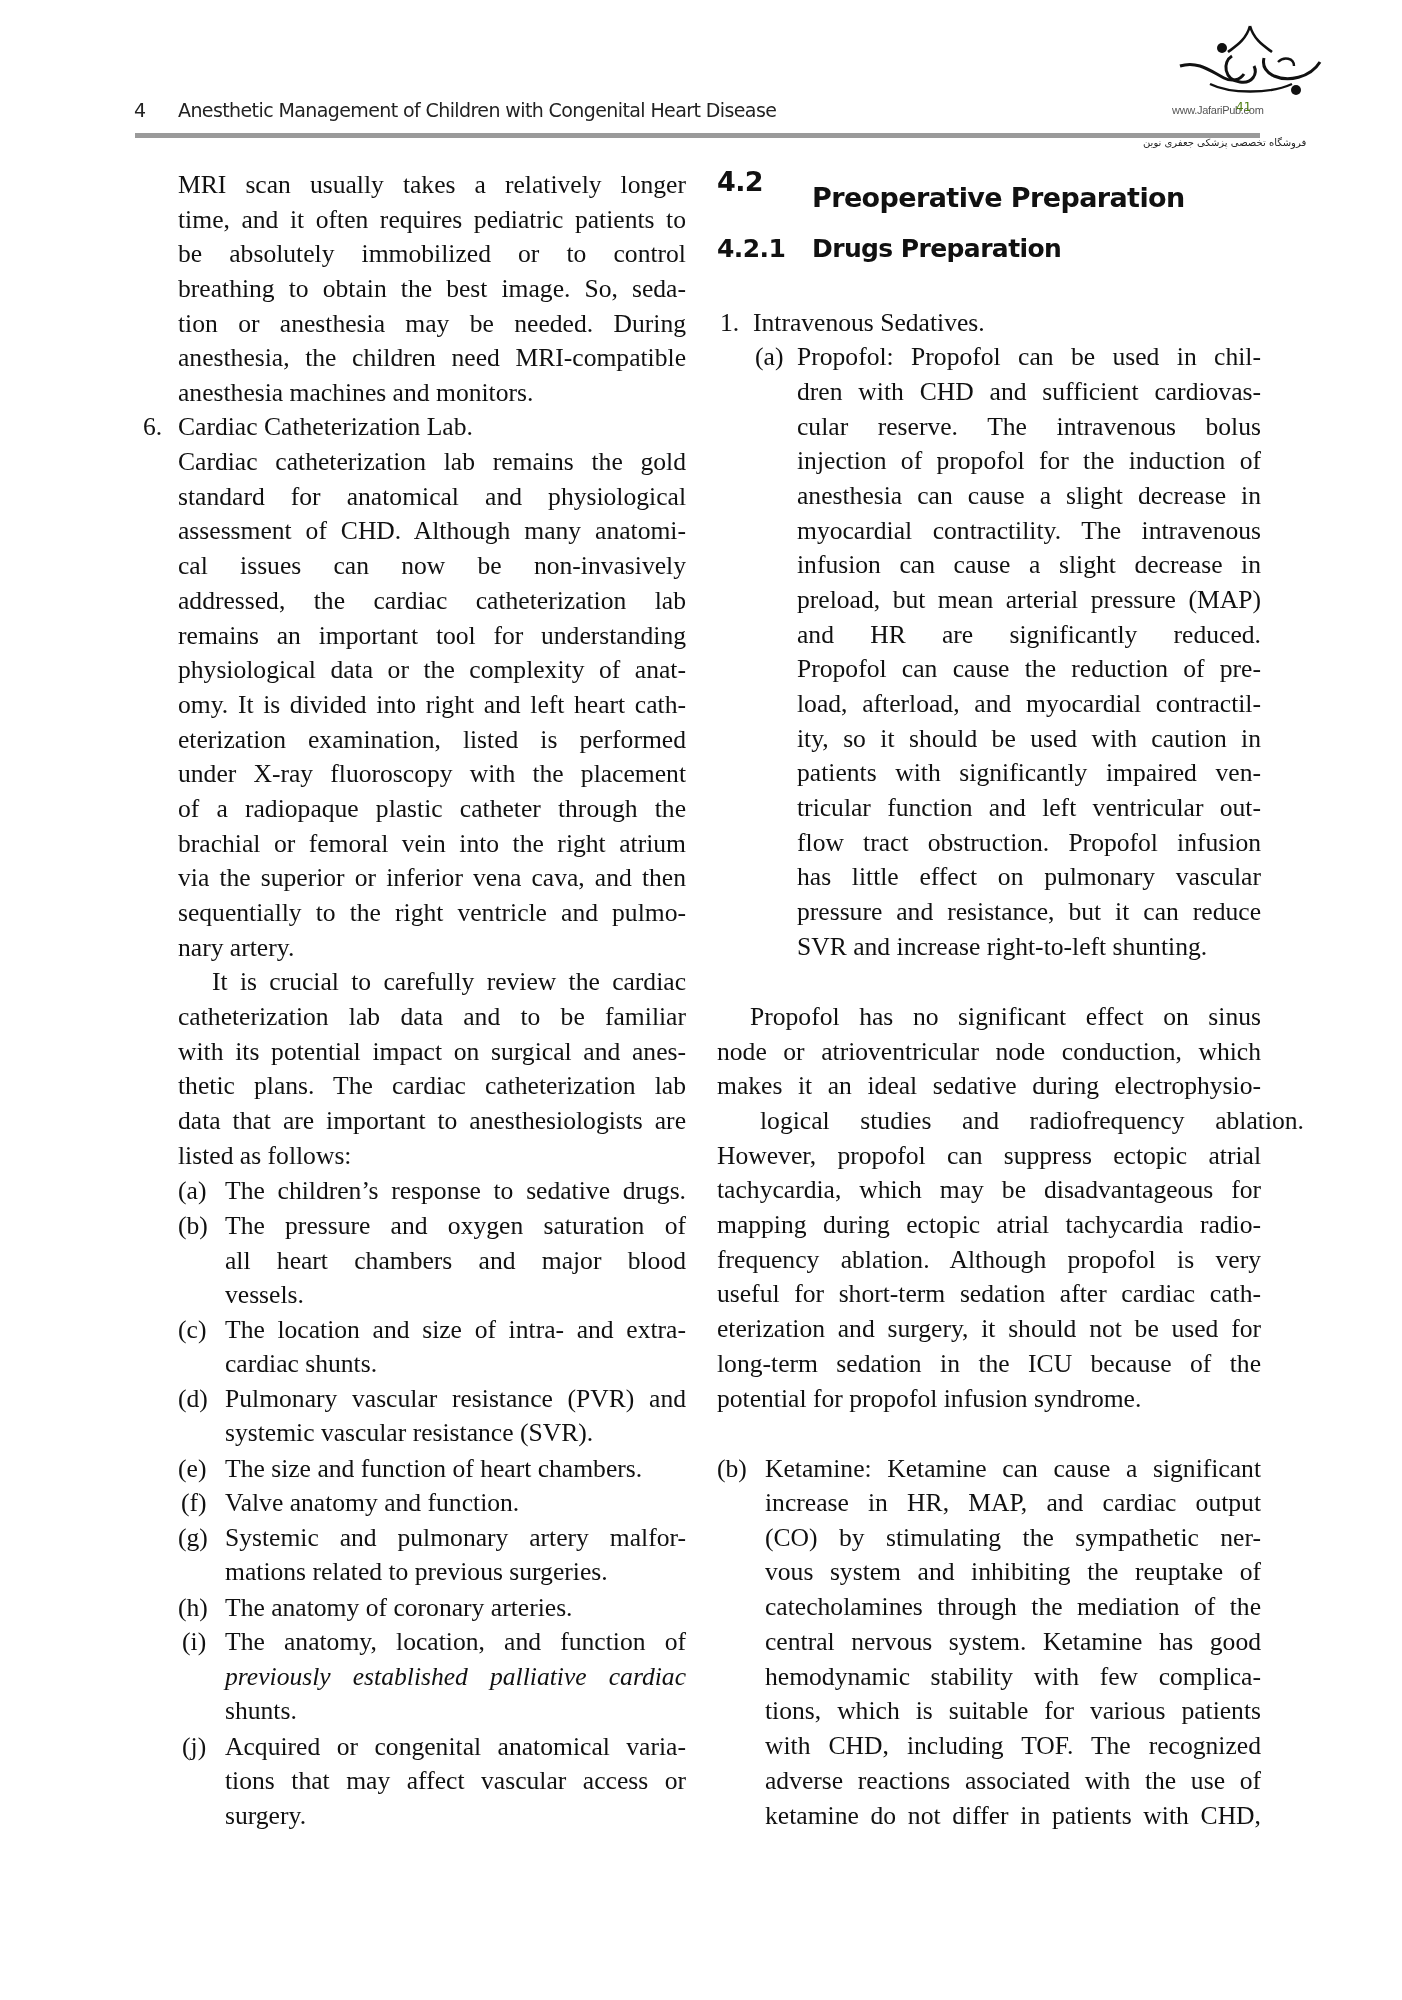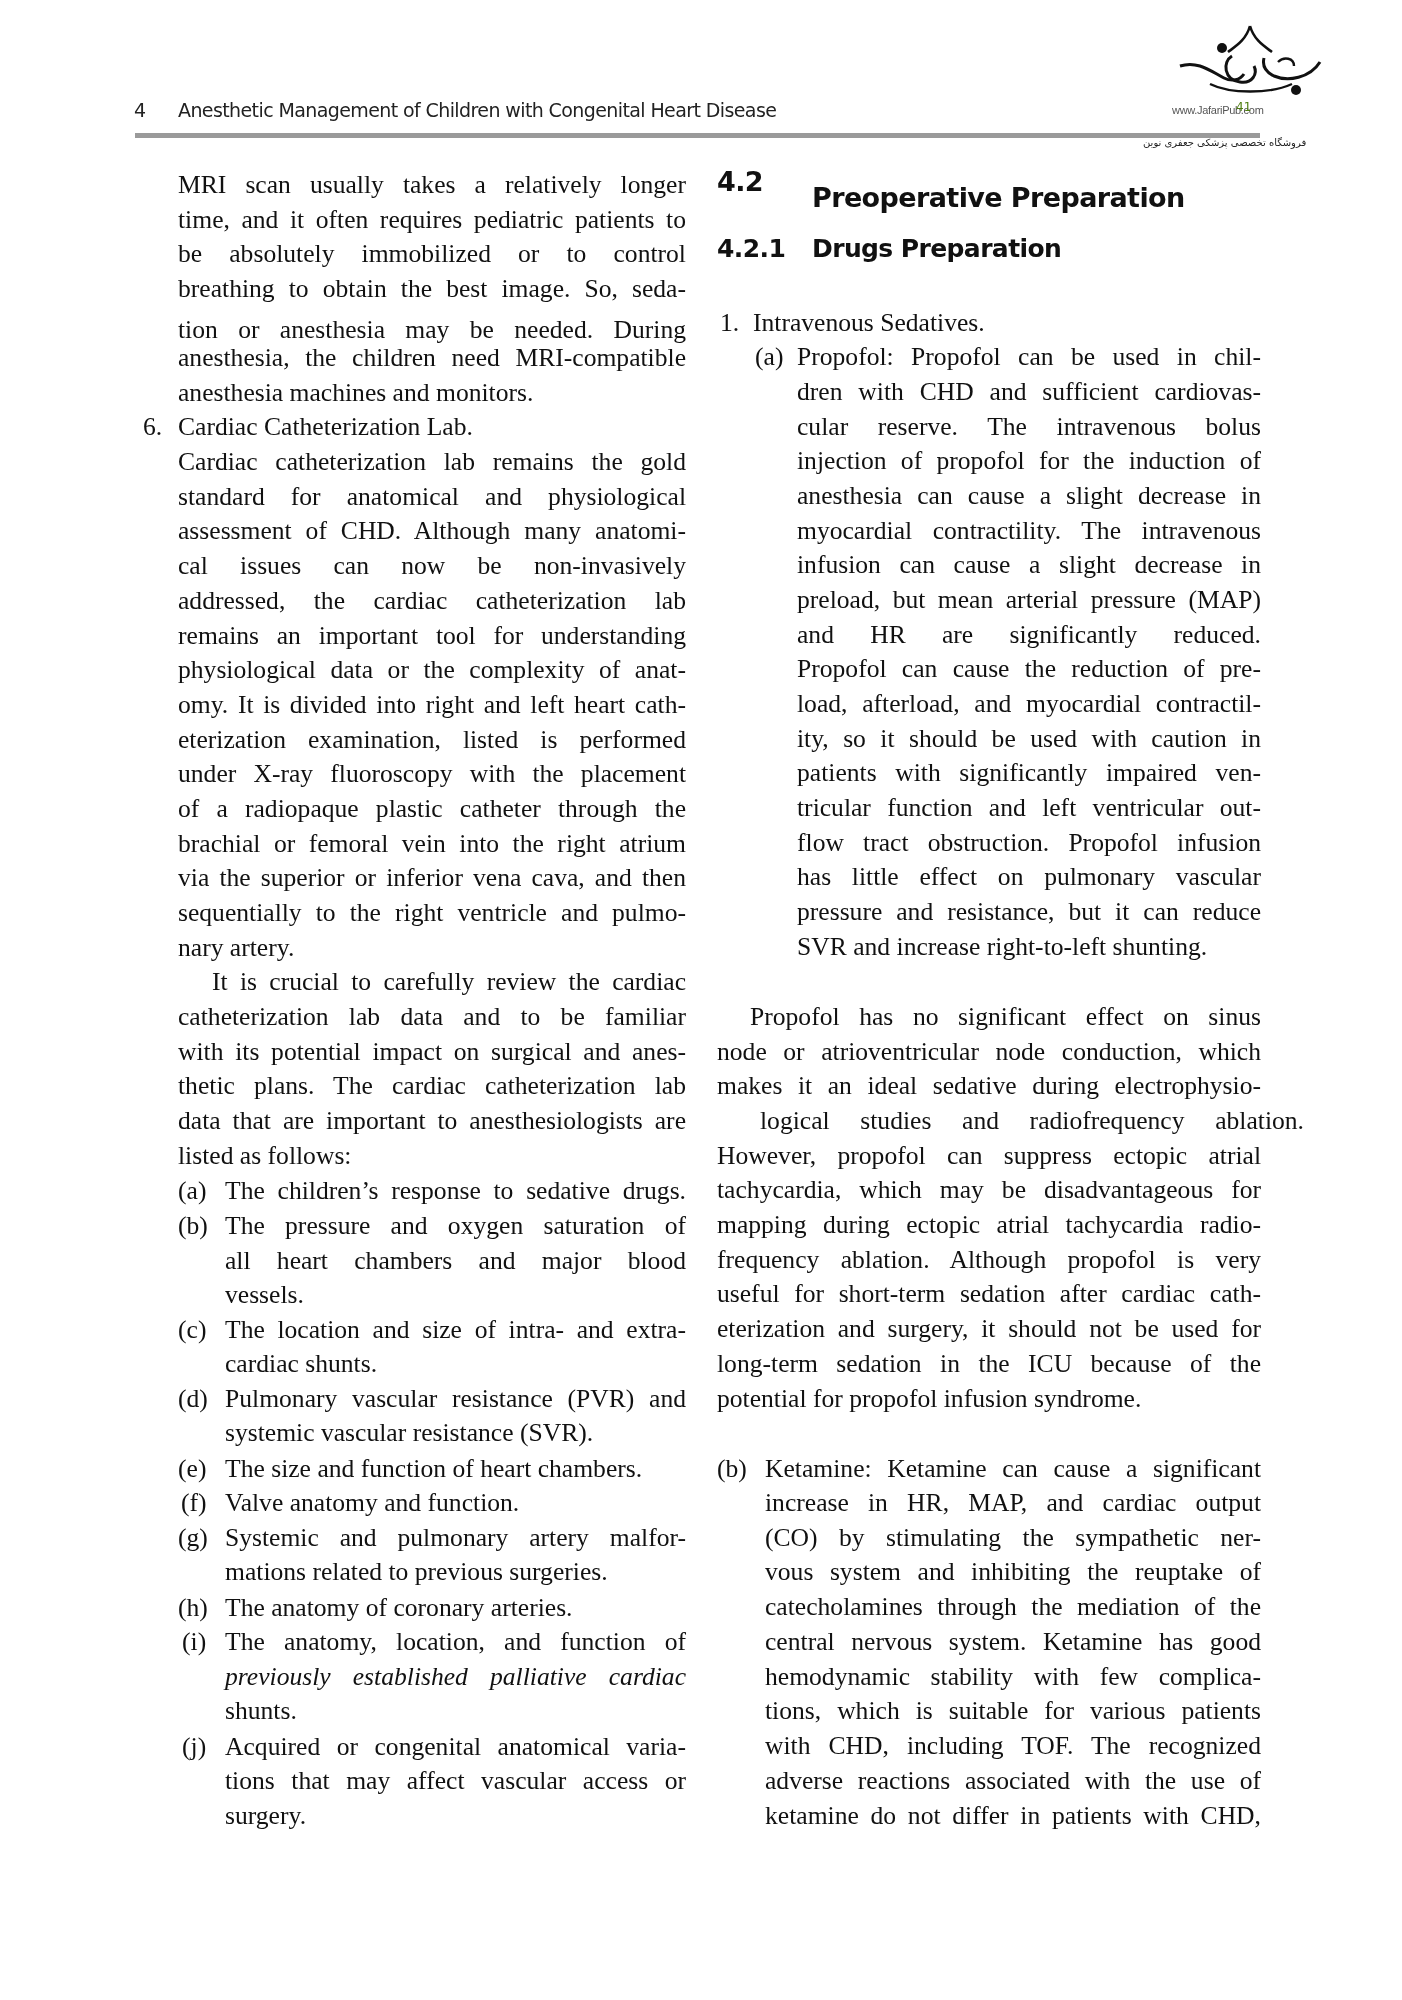--- a/index.html
+++ b/index.html
@@ -61,21 +61,21 @@
     <span class="logo-url">www.JafariPub.com</span>
     <span class="logo-fa">فروشگاه تخصصی پزشکی جعفری نوین</span>
   </div>
 
   <div>
     <div>
       <div class="line" style="left:178px;top:168px;width:508px;">MRI scan usually takes a relatively longer</div>
       <div class="line" style="left:178px;top:203px;width:508px;">time, and it often requires pediatric patients to</div>
       <div class="line" style="left:178px;top:237px;width:508px;">be absolutely immobilized or to control</div>
       <div class="line" style="left:178px;top:272px;width:508px;">breathing to obtain the best image. So, seda-</div>
-      <div class="line" style="left:178px;top:307px;width:508px;margin-top:6px;">tion or anesthesia may be needed. During</div>
+      <div class="line" style="left:178px;top:307px;width:508px;">tion or anesthesia may be needed. During</div>
       <div class="line" style="left:178px;top:341px;width:508px;">anesthesia, the children need MRI-compatible</div>
       <div class="line last" style="left:178px;top:376px;width:508px;">anesthesia machines and monitors.</div>
     </div>
 
     <div>
       <span class="marker" style="left:143px;top:410px;">6.</span>
       <div class="line last" style="left:178px;top:410px;width:508px;">Cardiac Catheterization Lab.</div>
     </div>
 
     <div>

